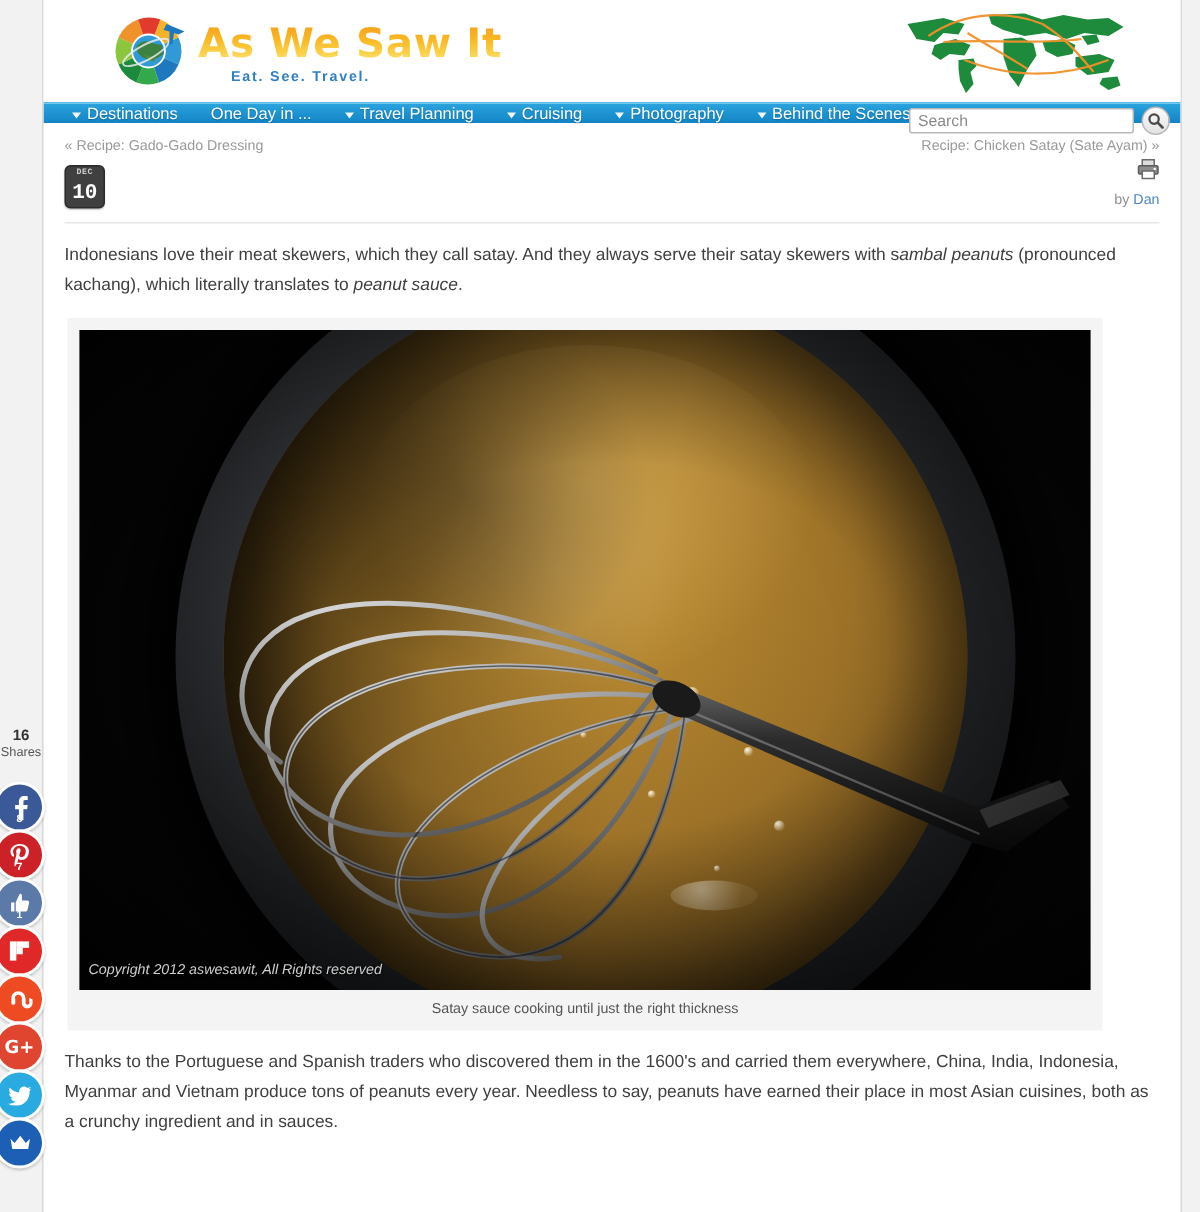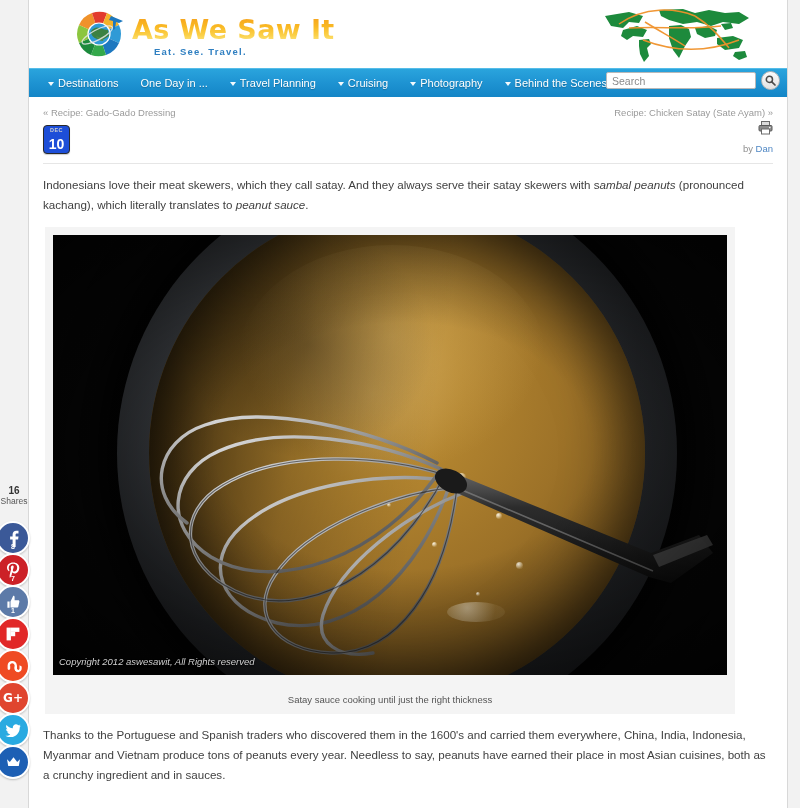--- a/index.html
+++ b/index.html
@@ -78,21 +78,21 @@
 
   #worldmap {
     position: absolute;
     right: 28px; top: 6px;
     width: 160px; height: 58px;
   }
 
   
   #nav {
     position: relative;
-    height: 29px;
+    height: 14px;
     background: linear-gradient(180deg,#2aa4dd 0%,#1e93d2 50%,#1385c6 100%);
     border-top: 1px solid #55bde8;
     display: flex;
     align-items: center;
     padding-left: 8px;
   }
   .nav-item {
     display: flex;
     align-items: center;
     gap: 4px;
@@ -160,27 +160,28 @@
   #post-head {
     position: relative;
     display: flex;
     align-items: center;
     gap: 10px;
     padding-top: 5px;
   }
   #cal-icon {
     width: 27px; height: 29px;
     border-radius: 4px;
-    background: #1d4ed8;
+    background: #404040;
     border: 1px solid #2a2a2a;
     display: flex; flex-direction: column;
     align-items: center;
     overflow: hidden;
     box-shadow: 0 1px 1px rgba(0,0,0,.2);
     flex: 0 0 auto;
+    font-family: Liberation Mono, monospace;
   }
   #cal-month {
     font-size: 5.5px; color: #cfcfcf; letter-spacing: .4px;
     line-height: 8px; height: 8px;
     font-weight: bold;
   }
   #cal-day {
     flex: 1;
     display: flex; align-items: center; justify-content: center;
     font-size: 14px; font-weight: bold; color: #ffffff;
@@ -244,21 +245,21 @@
     font-size: 9.5px;
     font-style: italic;
     color: #cfcfcf;
     text-shadow: 0 1px 2px rgba(0,0,0,.9);
     z-index: 9;
   }
   #caption {
     text-align: center;
     font-size: 9.5px;
     color: #555;
-    padding: 19px 0 6px 0;
+    padding: 7px 0 6px 0;
   }
 
   
   .pan-outer {
     position: absolute;
     left: 64px; top: -62px;
     width: 560px; height: 560px;
     border-radius: 50%;
     background:
       radial-gradient(circle at 40% 35%, #5c6065 0%, #3a3d41 30%, #232528 60%, #141517 100%);

